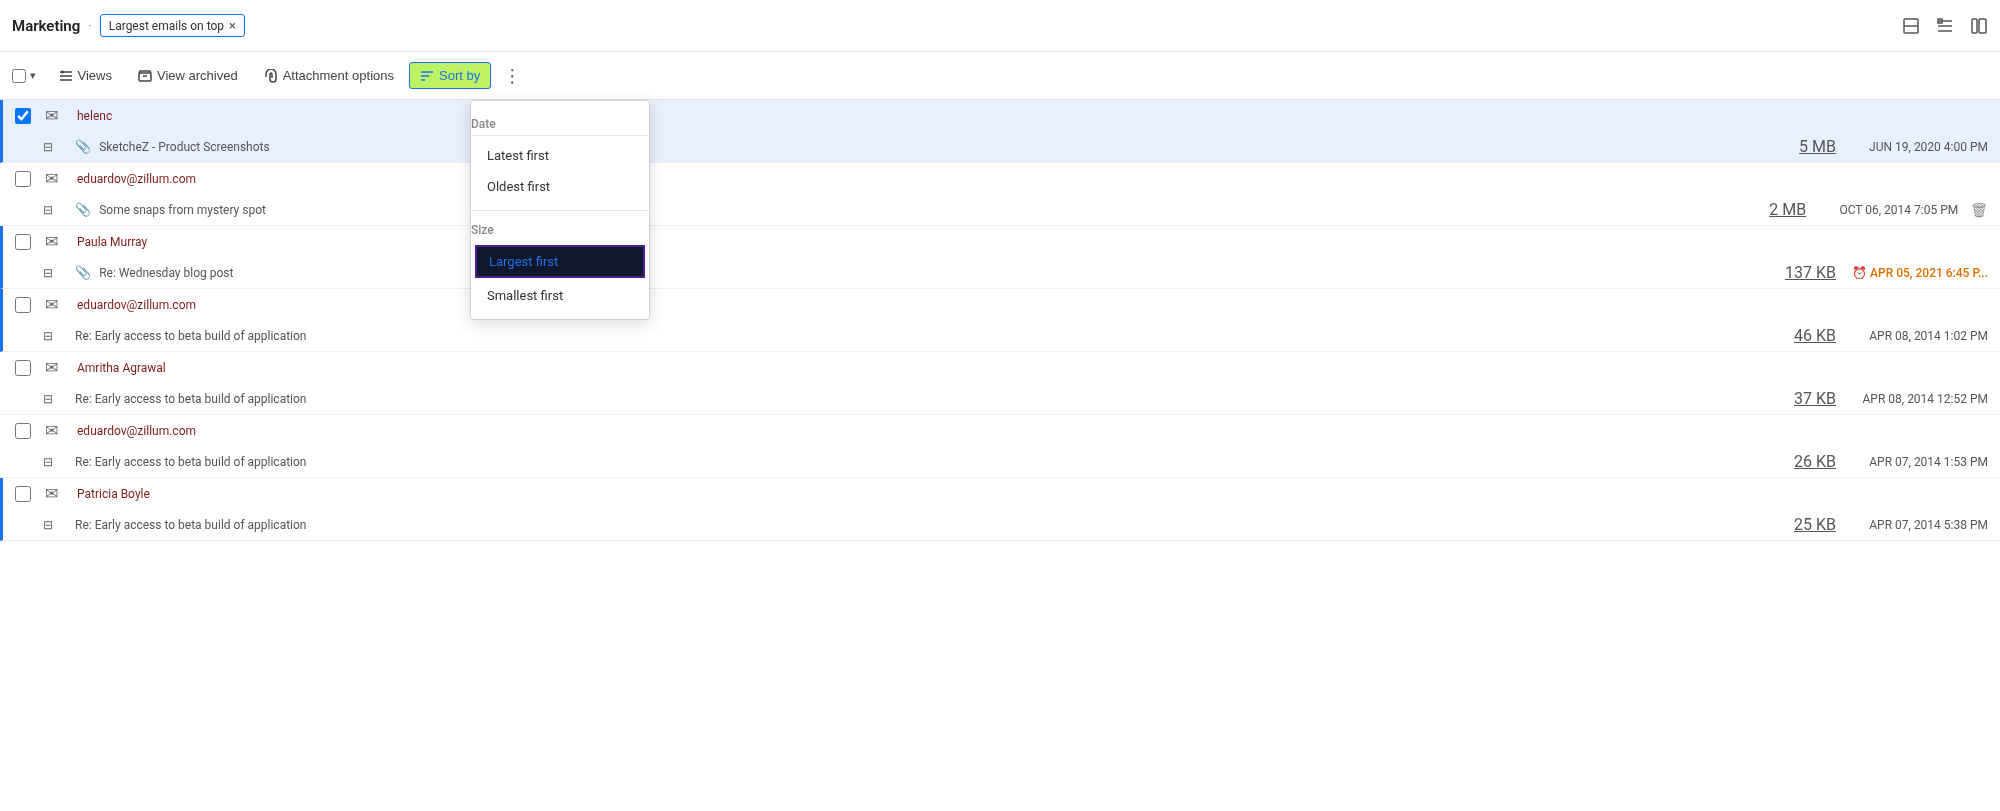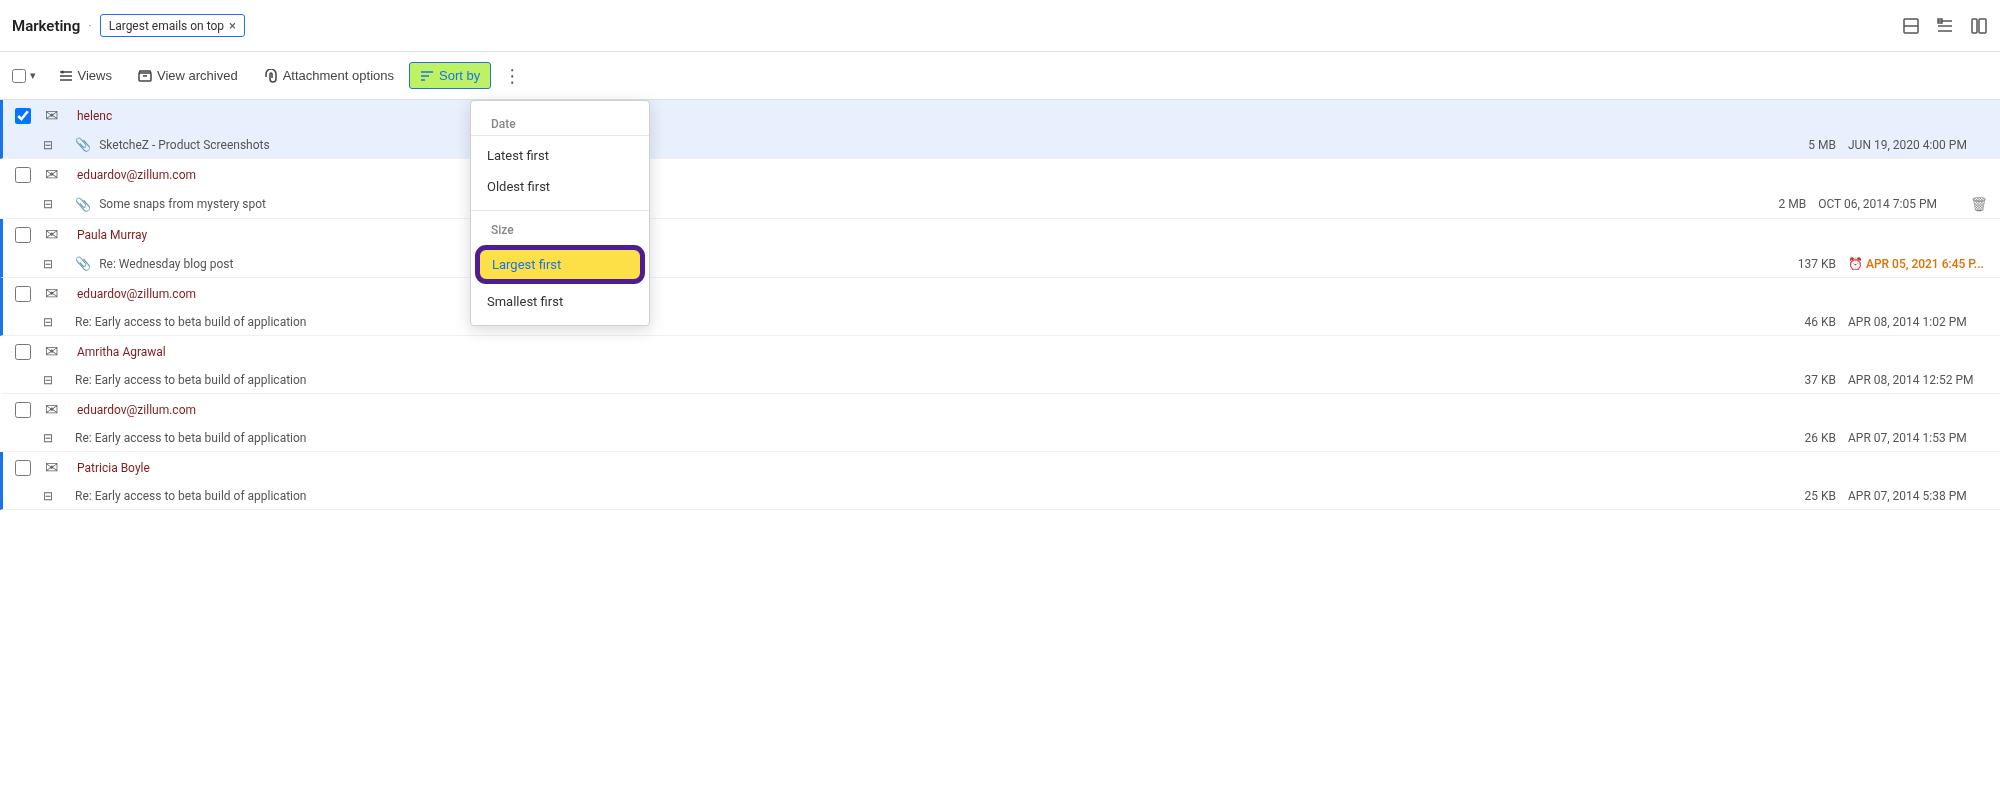--- a/index.html
+++ b/index.html
@@ -129,22 +129,22 @@
     .sender-name { font-size: 12px; color: #7f1d1d; }
     .subject-text { font-size: 12px; color: #555; }
     .attach-icon { color: #1a73e8; font-size: 13px; }
     .right-meta {
       margin-left: auto;
       display: flex;
       align-items: center;
       gap: 12px;
       flex-shrink: 0;
     }
-    .size-label { font-size: 12px; color: #555; min-width: 50px; text-align: right; }
-    .date-label { font-size: 12px; color: #555; min-width: 140px; }
+    .size-label { font-size: 16px; color: #555; min-width: 50px; text-align: right; text-decoration: underline; }
+    .date-label { font-size: 12px; color: #555; min-width: 140px; text-align: right; }
     .date-label.orange { color: #e07000; font-weight: 500; }
     .delete-icon { font-size: 14px; color: #888; cursor: pointer; }
     .clock-icon { font-size: 12px; color: #e07000; }
 
     
     .email-group.has-left-border { border-left: 3px solid #1a73e8; }
     .email-group:not(.has-left-border) { border-left: 3px solid transparent; }
 
     
     .sort-dropdown {
@@ -153,39 +153,39 @@
       left: 470px;
       width: 180px;
       background: #fff;
       border: 1px solid #d0d0d0;
       border-radius: 4px;
       box-shadow: 0 4px 16px rgba(0,0,0,0.15);
       z-index: 100;
       padding: 8px 0;
     }
     .dropdown-section-label {
-      padding: 8px 16px 4px 20px;
+      padding: 8px 16px 4px 0;
       font-size: 12px;
       color: #888;
       font-weight: 500;
       border-bottom: 1px solid #e8e8e8;
       margin-bottom: 4px;
     }
     .dropdown-item {
       padding: 8px 16px;
       font-size: 13px;
       color: #333;
       cursor: pointer;
       border-radius: 2px;
     }
     .dropdown-item.active-item {
-      background: #fde047;
-      border: 5px solid #4c1d95;
+      background: #0f172a;
+      border: 2px solid #4c1d95;
       color: #1a73e8;
-      border-radius: 11px;
+      border-radius: 0;
       margin: 2px 4px;
       padding: 7px 12px;
     }
     .size-section { margin-top: 8px; border-top: 1px solid #e8e8e8; padding-top: 4px; }
     .size-section .dropdown-section-label { border-bottom: none; }
   </style>
 </head>
 <body>
 
 <div class="top-bar">

